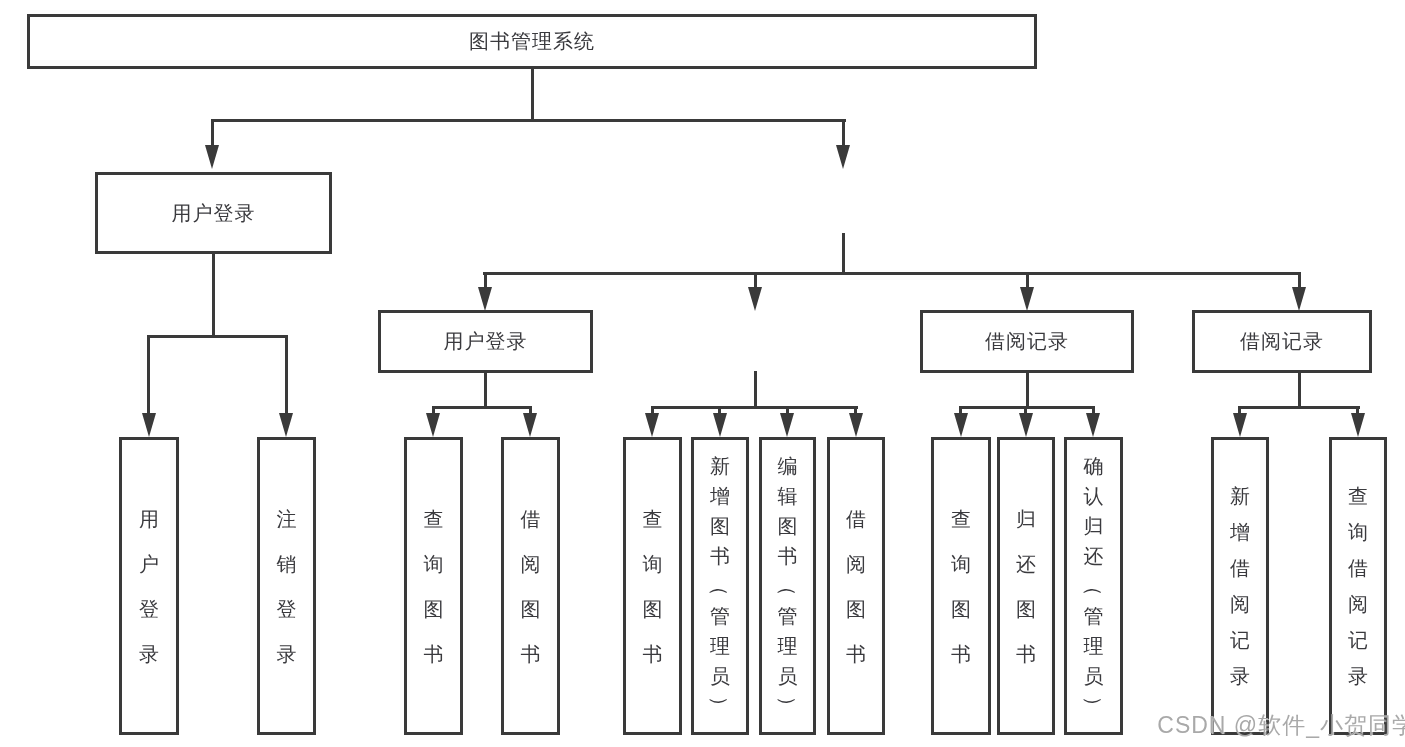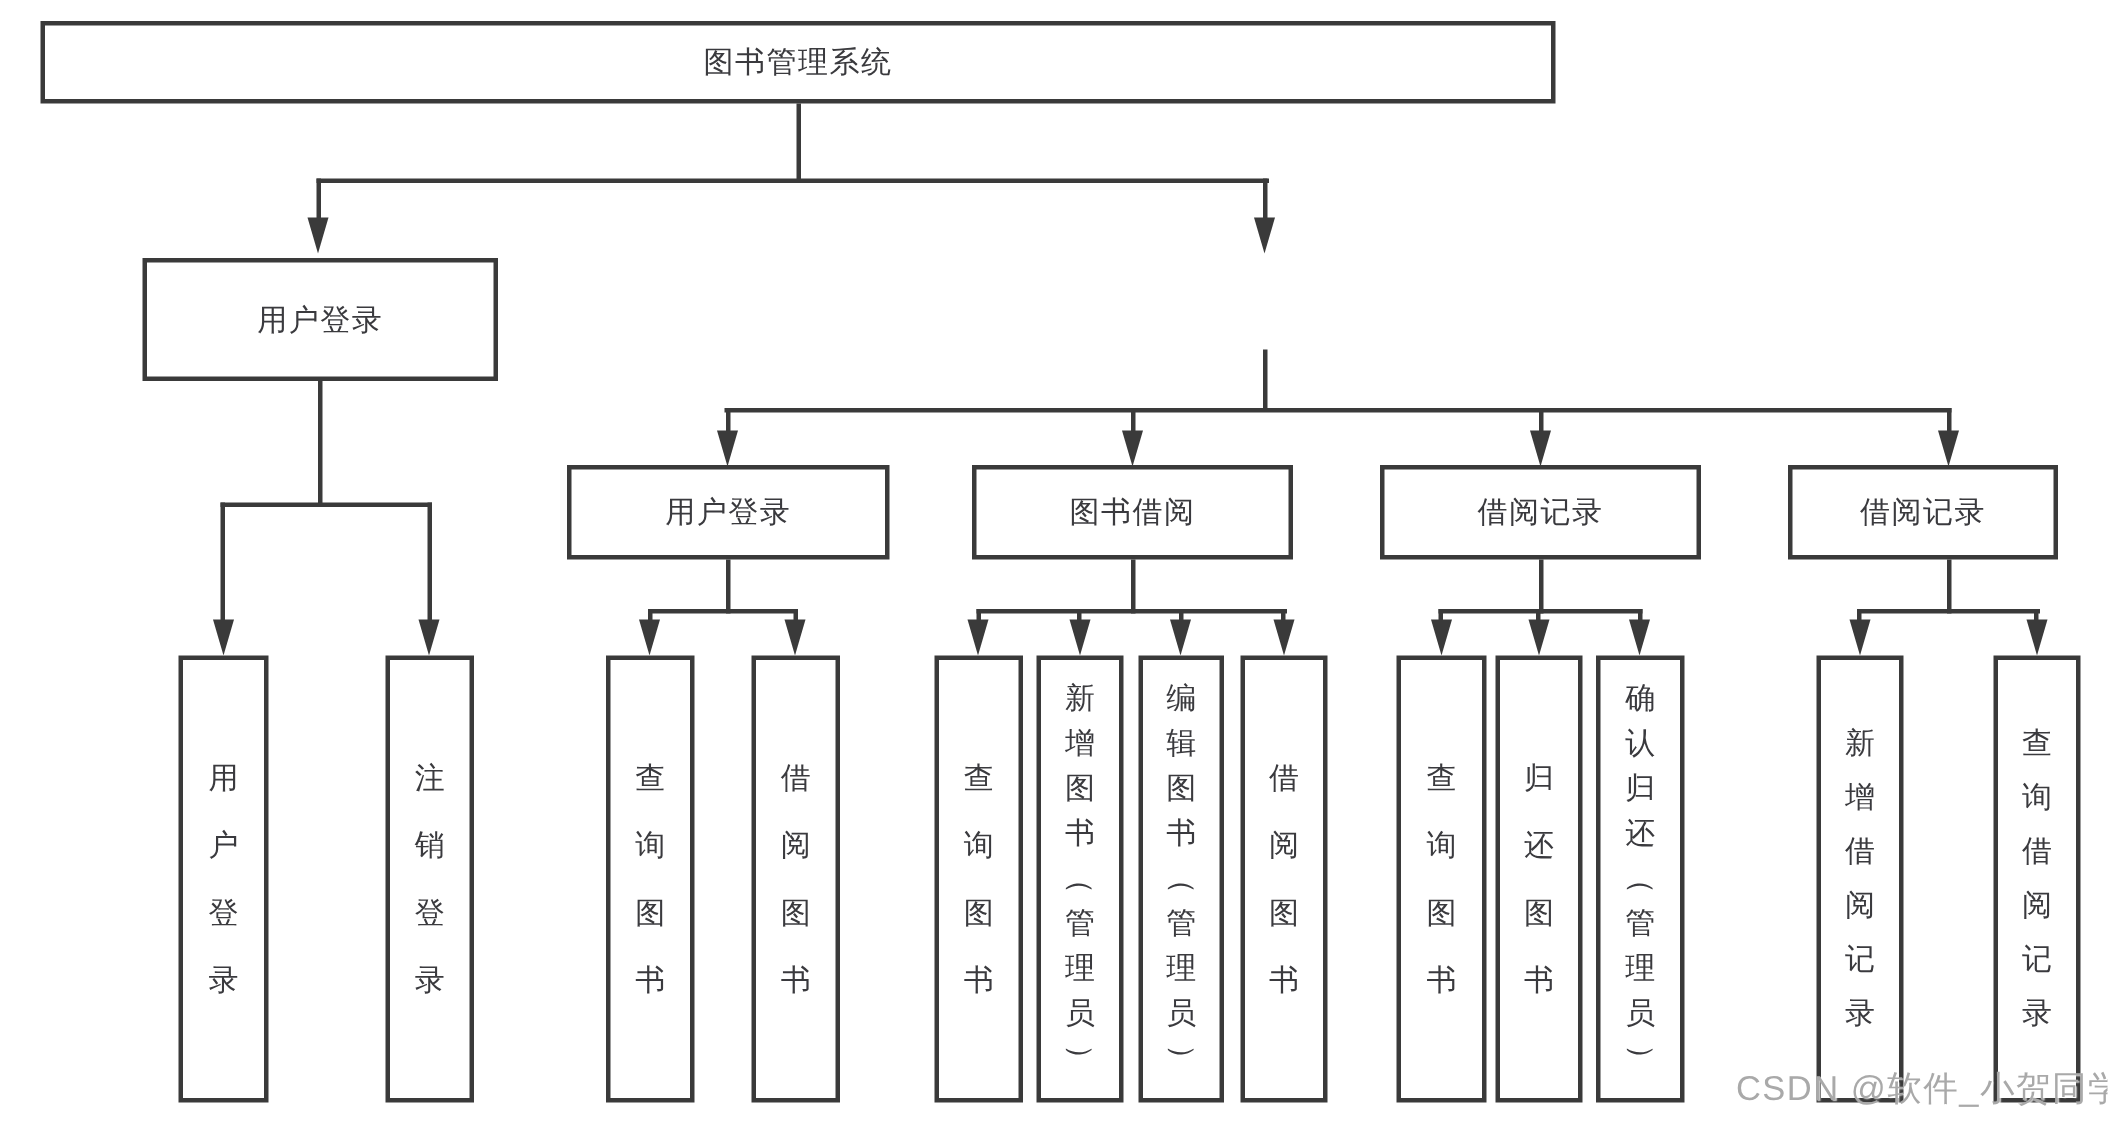--- a/index.html
+++ b/index.html
@@ -101,21 +101,20 @@
   <div class="line" style="left:1341px;top:406px;width:3px;height:10px;"></div>
   <div class="arrow" style="left:1336px;top:413px;"></div>
 
   <div class="hnode" style="left:12px;top:14px;width:1010px;height:55px;">图书管理系统</div>
 
   <div class="hnode" style="left:80px;top:172px;width:237px;height:82px;">用户登录</div>
 
 
   <div class="hnode" style="left:363px;top:310px;width:215px;height:63px;">用户登录</div>
 
-  <div class="hnode" style="left:633px;top:310px;width:214px;height:63px;">图书借阅</div>
 
   <div class="hnode" style="left:905px;top:310px;width:214px;height:63px;">借阅记录</div>
 
   <div class="hnode" style="left:1177px;top:310px;width:180px;height:63px;">借阅记录</div>
 
   <div class="vnode gap-lg" style="left:104px;top:437px;width:60px;height:298px;">
       <span>用</span>
       <span>户</span>
       <span>登</span>
       <span>录</span>

